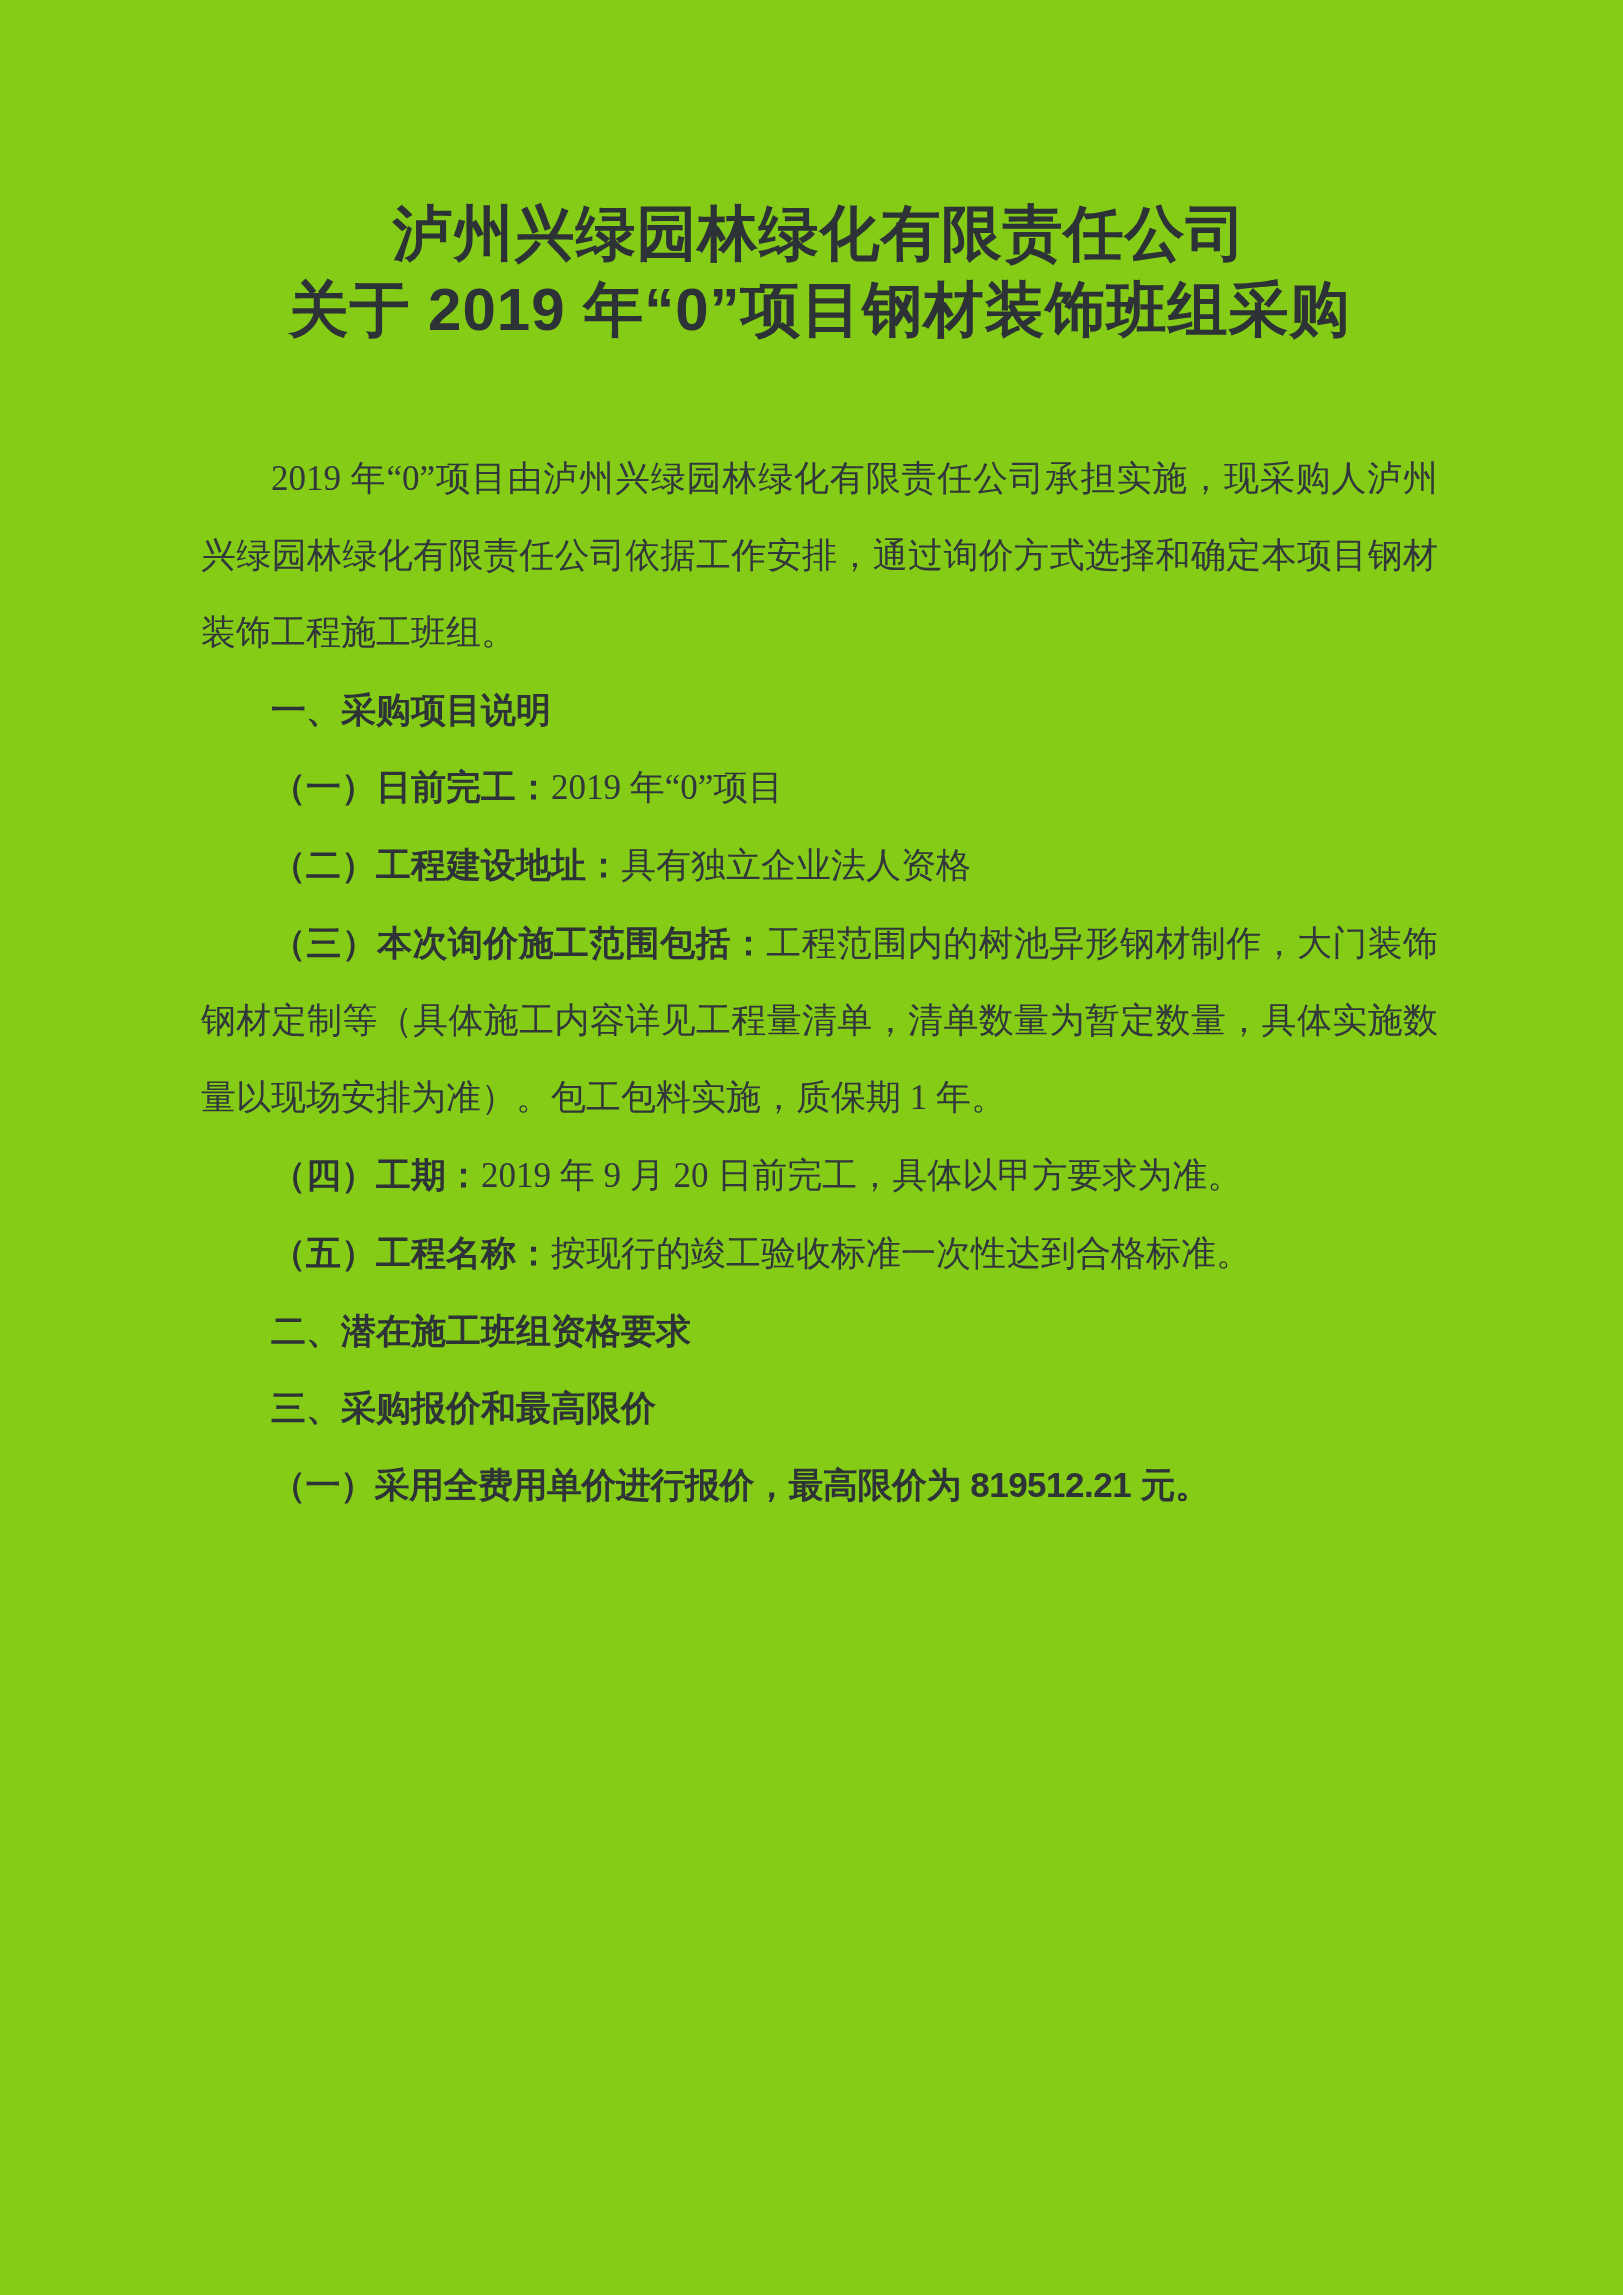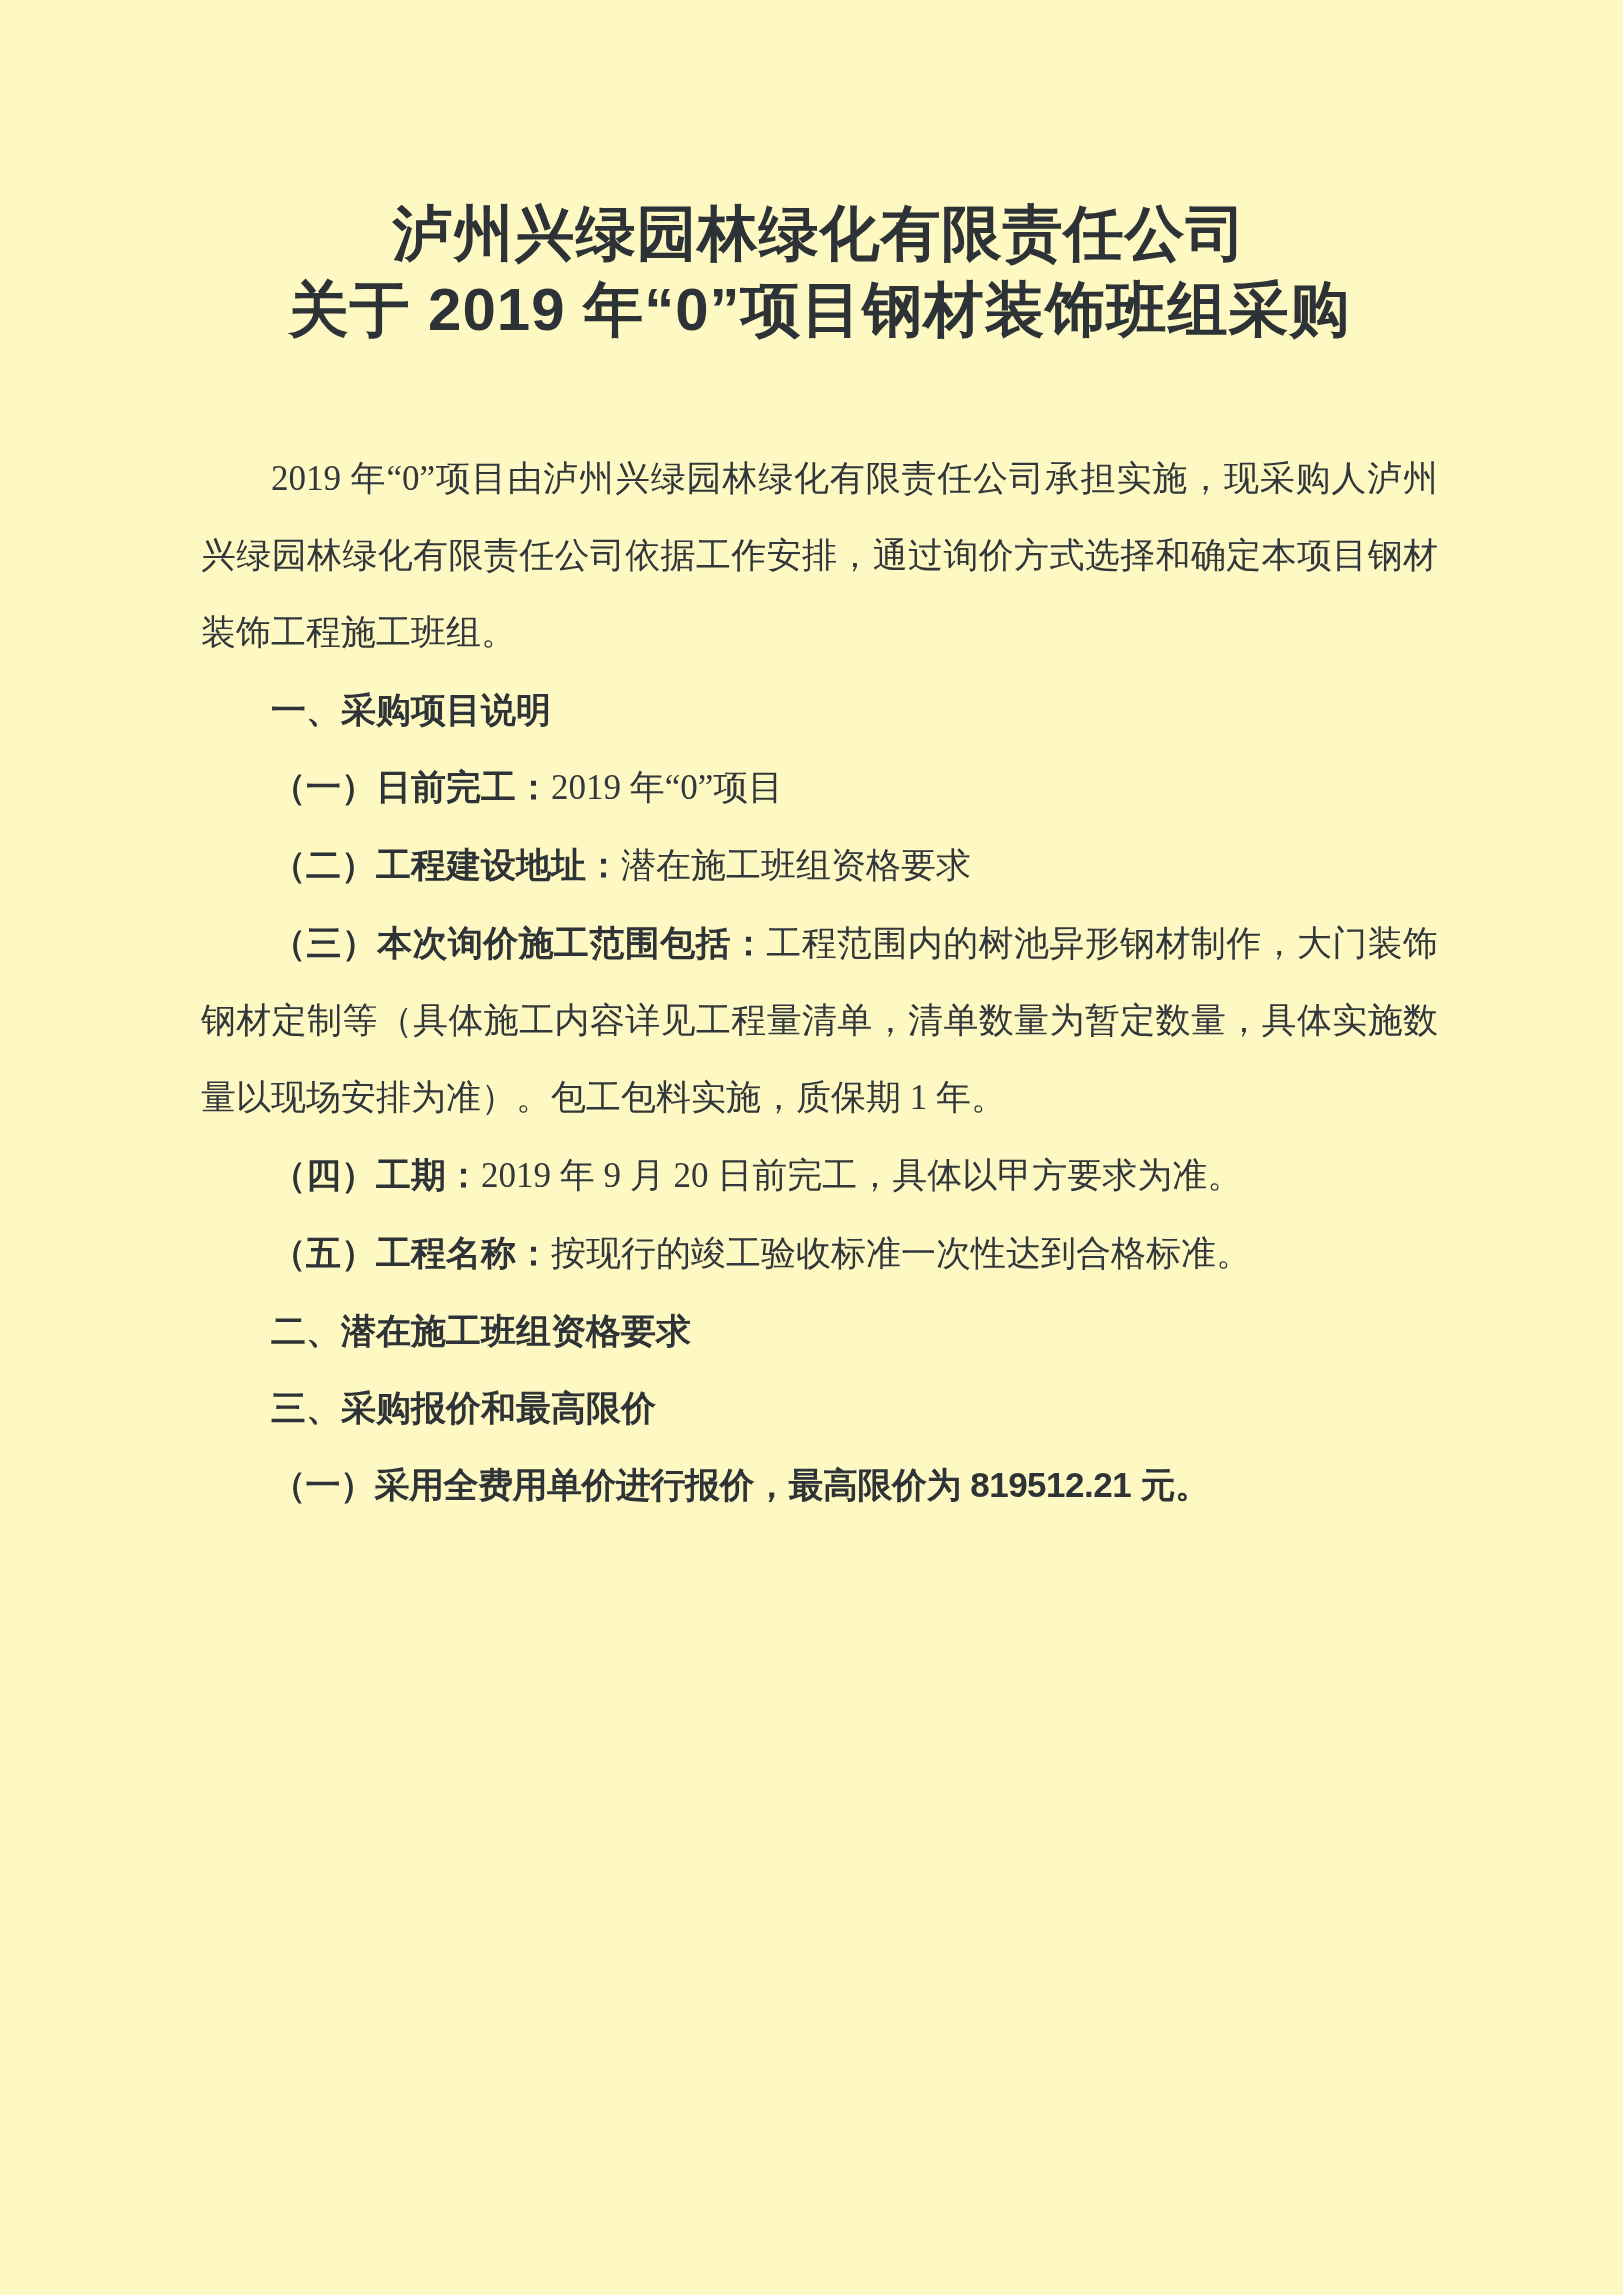--- a/index.html
+++ b/index.html
@@ -9,21 +9,21 @@
   }
   body {
     width: 1624px;
     height: 2295px;
     overflow: hidden;
   }
   .page {
     box-sizing: border-box;
     width: 1624px;
     height: 2295px;
-    background: #fef9c3;
+    background: #84cc16;
     padding: 196px 186px 0 201px;
     color: #31373a;
   }
   .title {
     margin: 0 0 91px 0;
     text-align: center;
     font-family: "Liberation Sans", "DejaVu Sans", sans-serif;
     font-weight: 700;
     font-size: 60px;
     line-height: 76px;
@@ -72,21 +72,21 @@
   </h1>
 
   <div class="doc-body">
 
     <p class="para"><span class="plabel"></span><span class="ptext">2019 年“0”项目由泸州兴绿园林绿化有限责任公司承担实施，现采购人泸州兴绿园林绿化有限责任公司依据工作安排，通过询价方式选择和确定本项目钢材装饰工程施工班组。</span></p>
 
     <p class="para heading"><span class="plabel">一、采购项目说明</span><span class="ptext"></span></p>
 
     <p class="para"><span class="plabel">（一）日前完工：</span><span class="ptext">2019 年“0”项目</span></p>
 
-    <p class="para"><span class="plabel">（二）工程建设地址：</span><span class="ptext">潜在施工班组资格要求</span></p>
+    <p class="para"><span class="plabel">（二）工程建设地址：</span><span class="ptext">具有独立企业法人资格</span></p>
 
     <p class="para"><span class="plabel">（三）本次询价施工范围包括：</span><span class="ptext">工程范围内的树池异形钢材制作，大门装饰钢材定制等（具体施工内容详见工程量清单，清单数量为暂定数量，具体实施数量以现场安排为准）。包工包料实施，质保期 1 年。</span></p>
 
     <p class="para"><span class="plabel">（四）工期：</span><span class="ptext">2019 年 9 月 20 日前完工，具体以甲方要求为准。</span></p>
 
     <p class="para"><span class="plabel">（五）工程名称：</span><span class="ptext">按现行的竣工验收标准一次性达到合格标准。</span></p>
 
     <p class="para heading"><span class="plabel">二、潜在施工班组资格要求</span><span class="ptext"></span></p>
 
 

